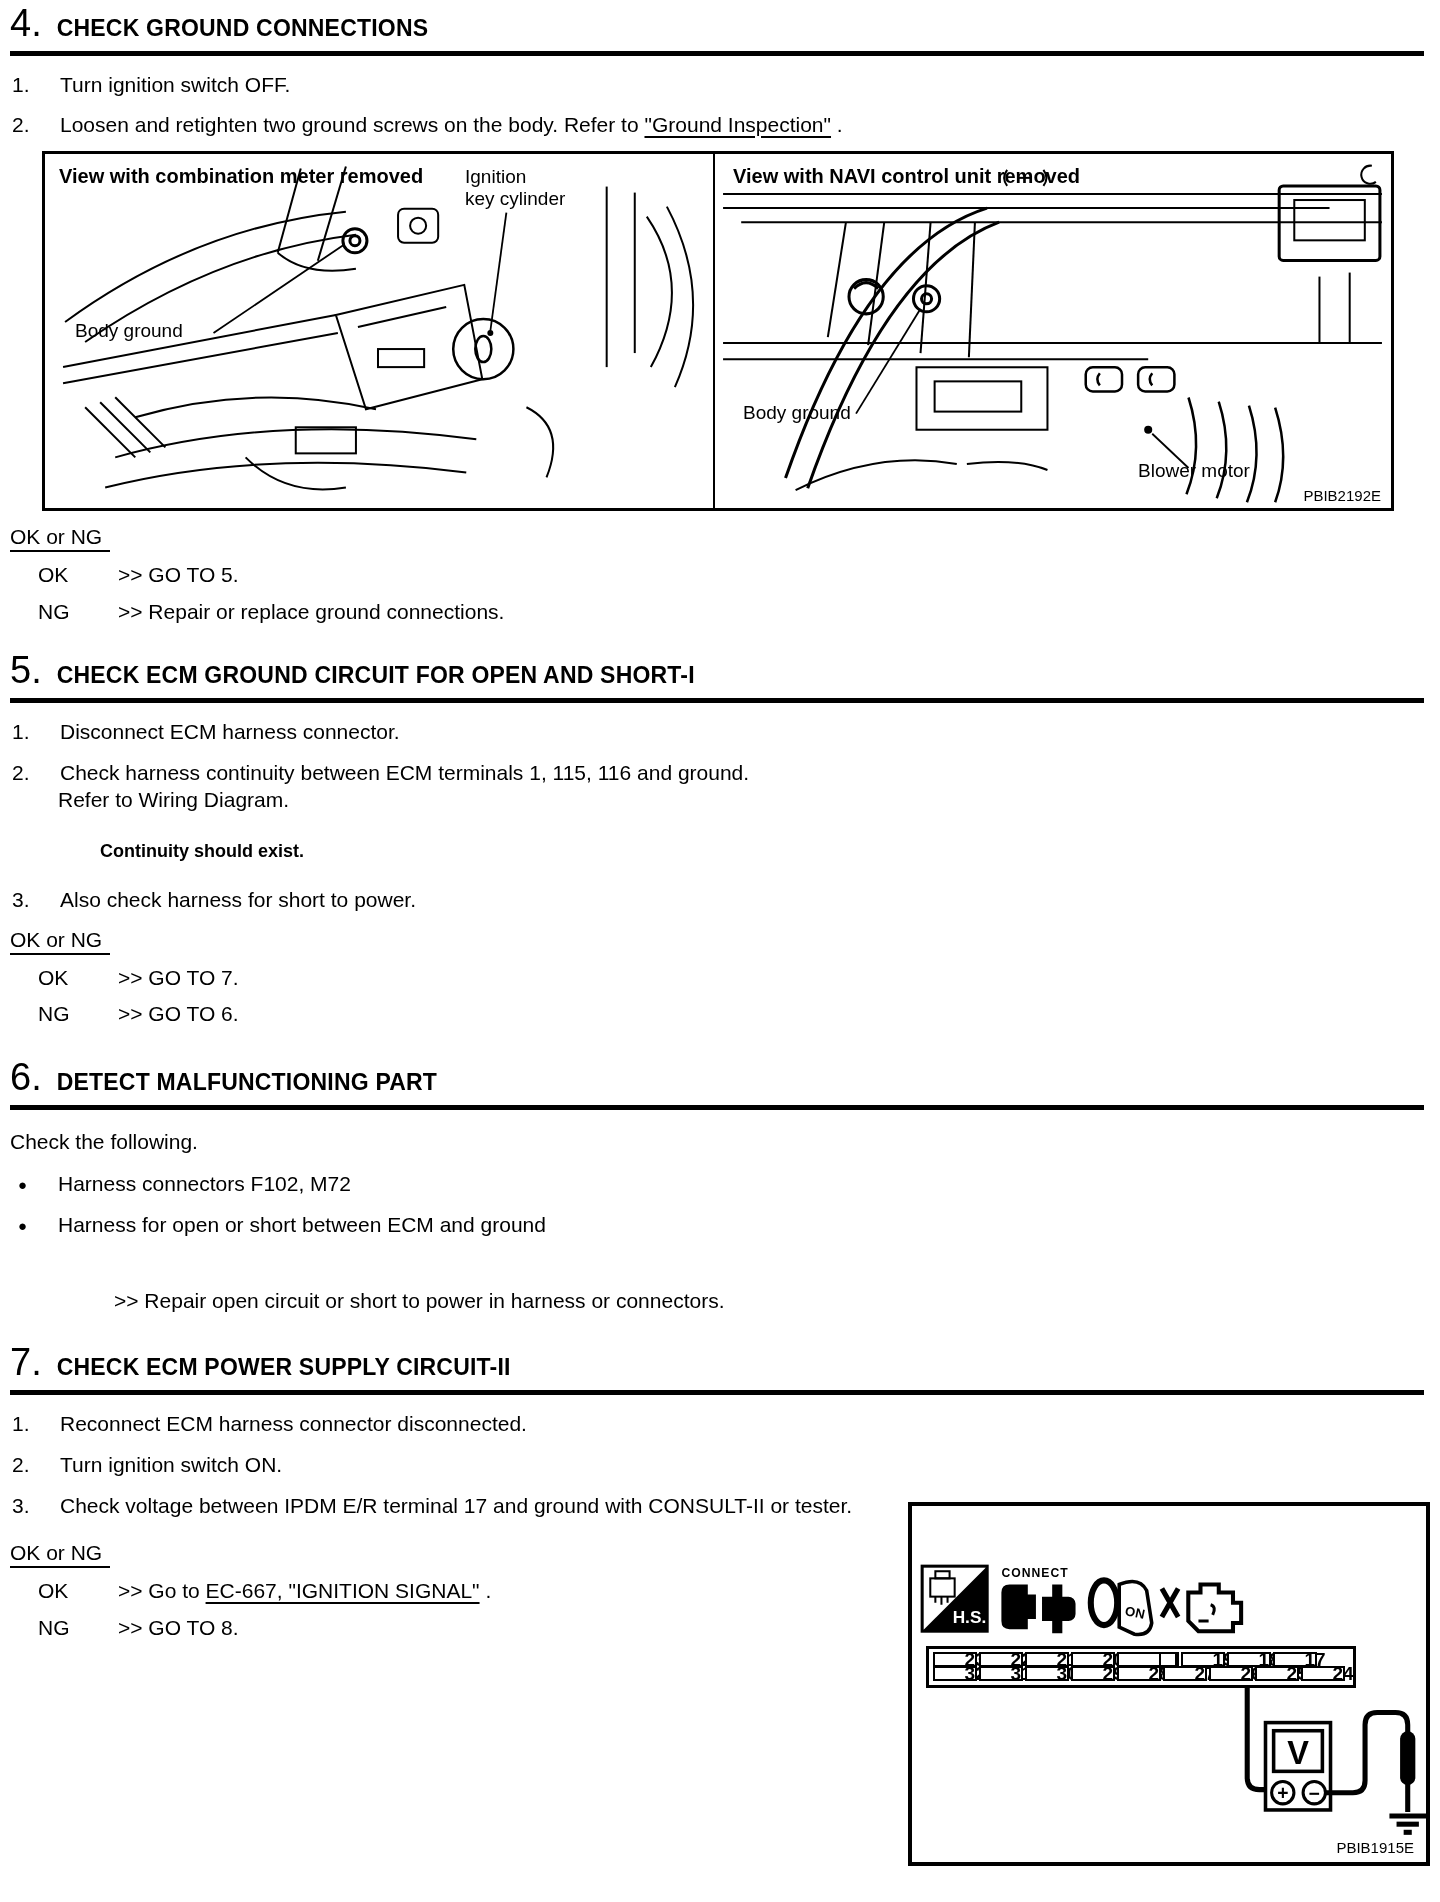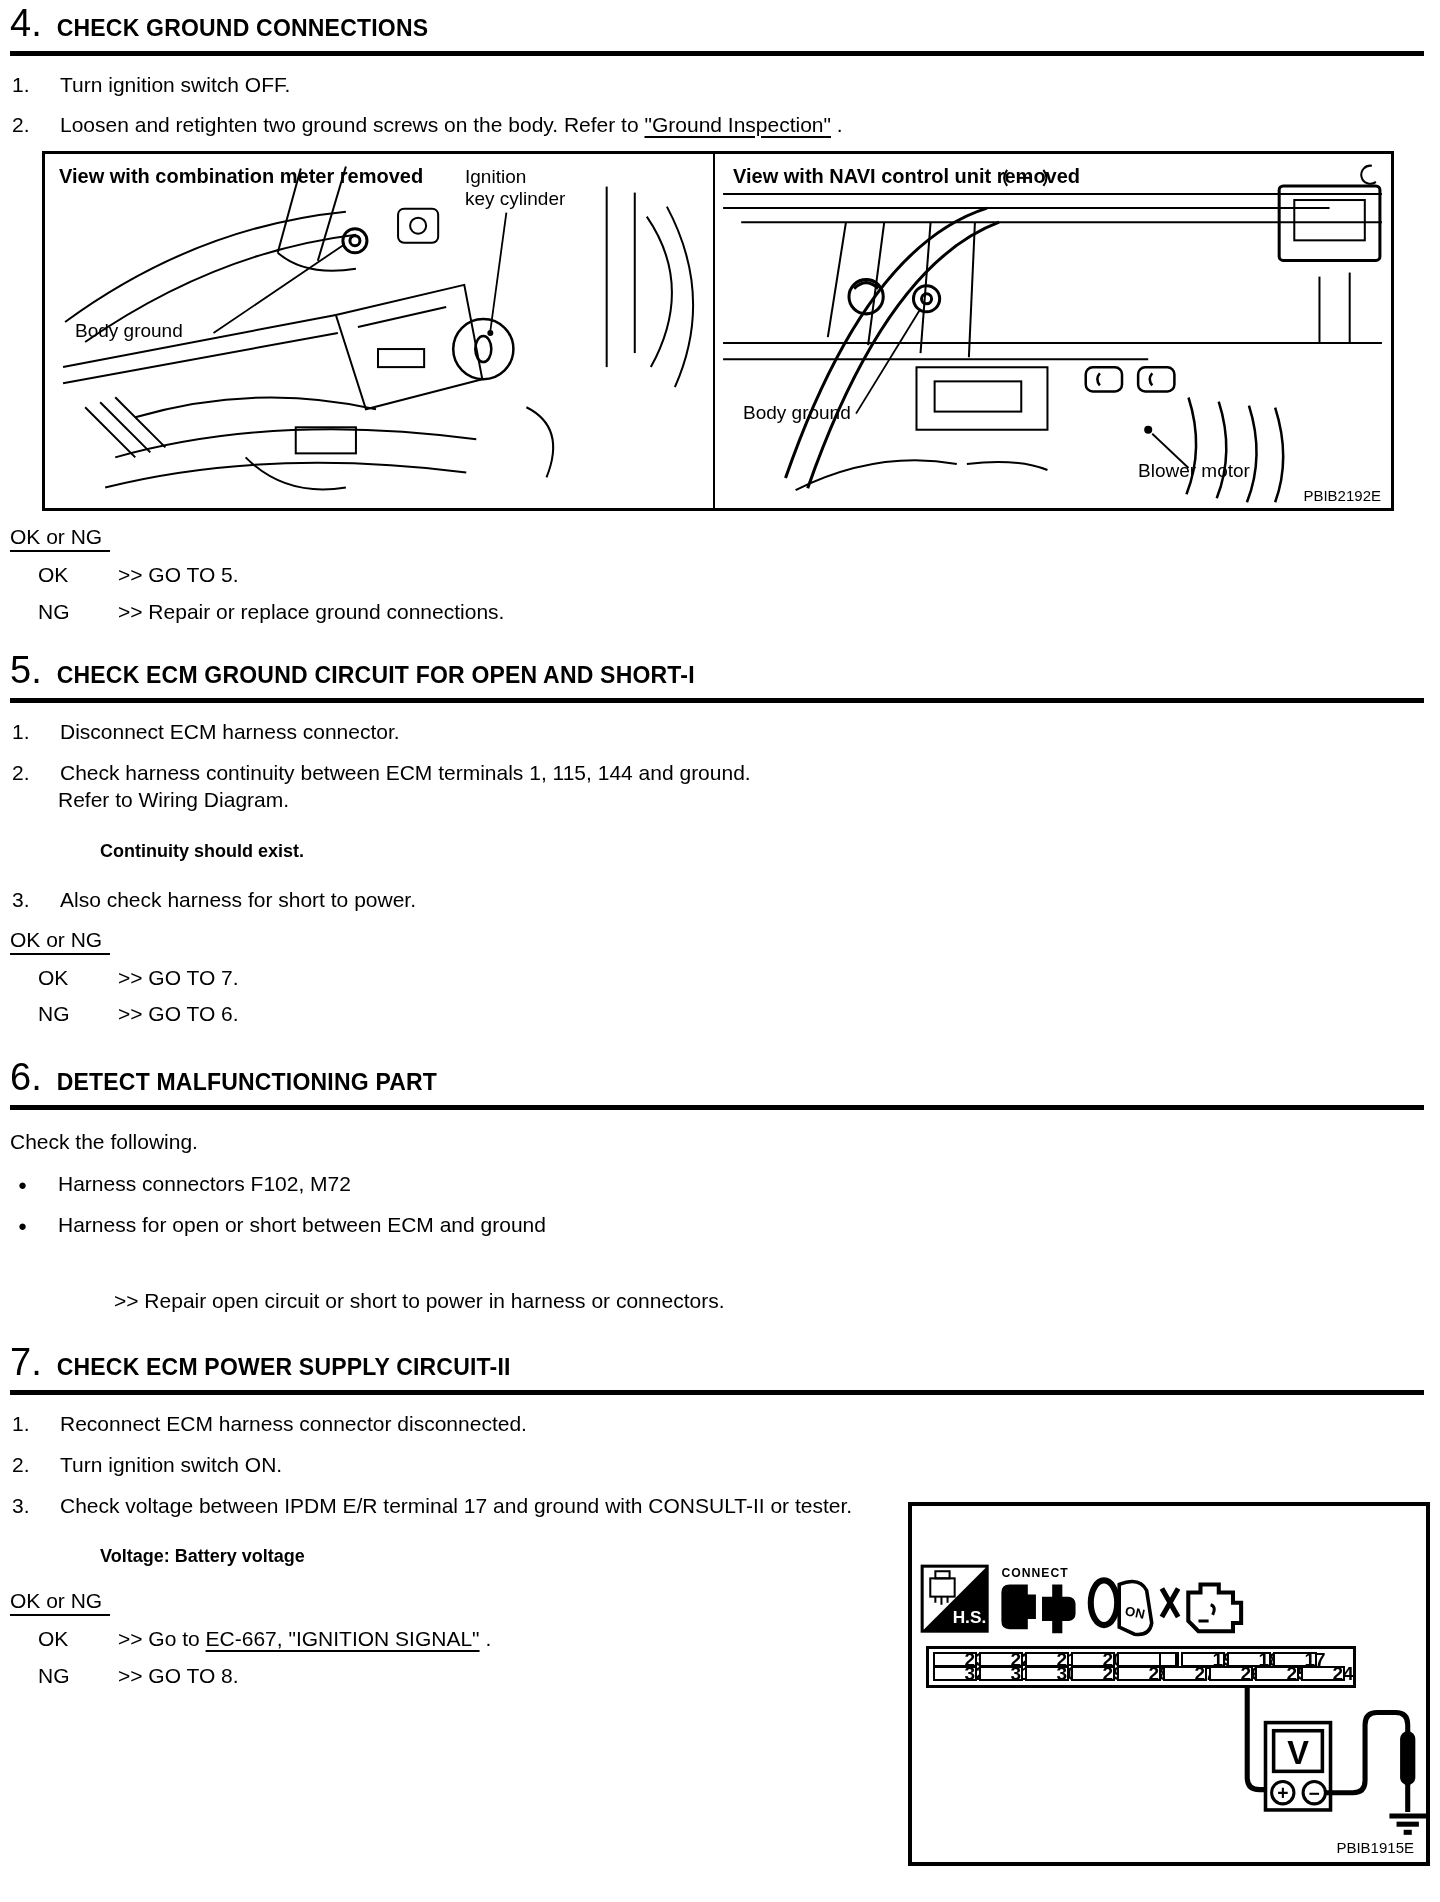--- a/index.html
+++ b/index.html
@@ -194,21 +194,21 @@
     <span class="sec-title">CHECK ECM GROUND CIRCUIT FOR OPEN AND SHORT-I</span>
   </div>
   <div class="rule"></div>
 
   <div class="step">
     <span class="step-num">1.</span>
     <span class="step-text">Disconnect ECM harness connector.</span>
   </div>
   <div class="step" style="margin-top:13px;">
     <span class="step-num">2.</span>
-    <span class="step-text">Check harness continuity between ECM terminals 1, 115, 144 and ground.</span>
+    <span class="step-text">Check harness continuity between ECM terminals 1, 115, 116 and ground.</span>
   </div>
   <div class="cont-line">Refer to Wiring Diagram.</div>
   <div class="sub-bold">Continuity should exist.</div>
   <div class="step" style="margin-top:24px;">
     <span class="step-num">3.</span>
     <span class="step-text">Also check harness for short to power.</span>
   </div>
 
   <div class="okng">
     <span class="okng-title">OK or NG</span>
@@ -253,21 +253,20 @@
       <span class="step-text">Reconnect ECM harness connector disconnected.</span>
     </div>
     <div class="step" style="margin-top:13px;">
       <span class="step-num">2.</span>
       <span class="step-text">Turn ignition switch ON.</span>
     </div>
     <div class="step" style="margin-top:13px;">
       <span class="step-num">3.</span>
       <span class="step-text" style="max-width:800px;">Check voltage between IPDM E/R terminal 17 and ground with CONSULT-II or tester.</span>
     </div>
-    <div class="sub-bold">Voltage: Battery voltage</div>
 
     <div class="okng" style="margin-top:22px;">
       <span class="okng-title">OK or NG</span>
       <div class="okng-row">
         <span class="okng-key">OK</span>
         <span><span>&gt;&gt; Go to </span><span class="doclink">EC-667, "IGNITION SIGNAL"</span><span> .</span></span>
       </div>
       <div class="okng-row">
         <span class="okng-key">NG</span>
         <span>&gt;&gt; GO TO 8.</span>

